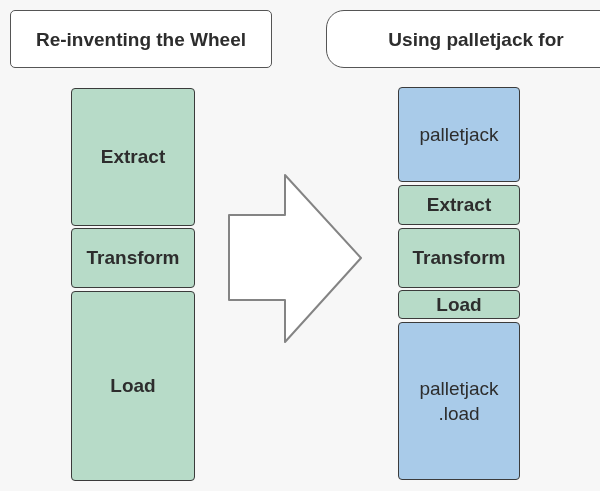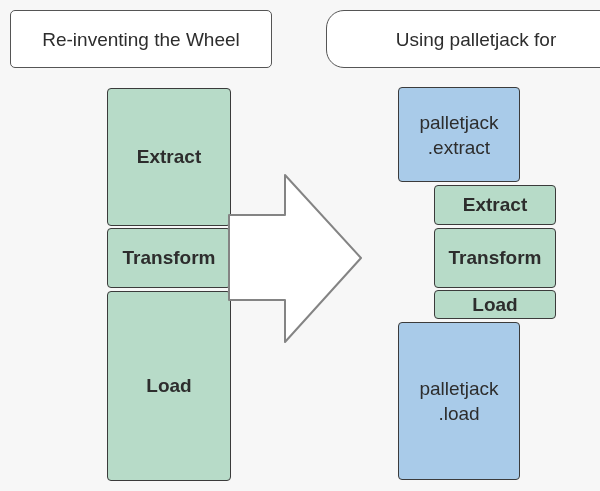--- a/index.html
+++ b/index.html
@@ -18,21 +18,21 @@
   .title-box {
     position: absolute;
     box-sizing: border-box;
     background: #ffffff;
     border: 1.5px solid var(--title-border, #555555);
     border-radius: 5px;
     display: flex;
     flex-direction: column;
     align-items: center;
     justify-content: center;
-    font-weight: normal;
+    font-weight: bold;
     font-size: 19px;
     line-height: 23px;
     color: var(--text, #2d2d2d);
     text-align: center;
   }
   #left-title  { left: 10px;  top: 10px; width: 262px; height: 58px; }
   #right-title { left: 326px; top: 10px; width: 300px; height: 58px; border-radius: 18px; }
 
   .step {
     position: absolute;
@@ -43,21 +43,20 @@
     flex-direction: column;
     align-items: center;
     justify-content: center;
     font-size: 19px;
     color: var(--text, #2d2d2d);
     text-align: center;
   }
   .manual {
     background: var(--manual-step, #b7dbc8);
     font-weight: bold;
-    margin-left: 36px;
   }
   .palletjack {
     background: var(--palletjack-step, #a9cbe9);
     font-weight: normal;
     line-height: 25px;
   }
   
   #l-extract   { left: 71px;  top: 88px;  width: 124px; height: 138px; }
   #l-transform { left: 71px;  top: 228px; width: 124px; height: 60px;  }
   #l-load      { left: 71px;  top: 291px; width: 124px; height: 190px; }
@@ -100,21 +99,20 @@
   </div>
 
   <div class="arrow-wrap">
     <svg width="135" height="170" viewBox="0 0 135 170">
       <polygon points="1,41 57,41 57,1 133,84 57,168 57,126 1,126" fill="#ffffff" stroke="#848484" stroke-width="2" stroke-linejoin="round"></polygon>
     </svg>
   </div>
 
   <div class="step palletjack" id="r-pj-extract">
     <span>palletjack</span>
-    <span>.extract</span>
   </div>
   <div class="step manual" id="r-extract">
     <span>Extract</span>
   </div>
   <div class="step manual" id="r-transform">
     <span>Transform</span>
   </div>
   <div class="step manual" id="r-load">
     <span>Load</span>
   </div>

